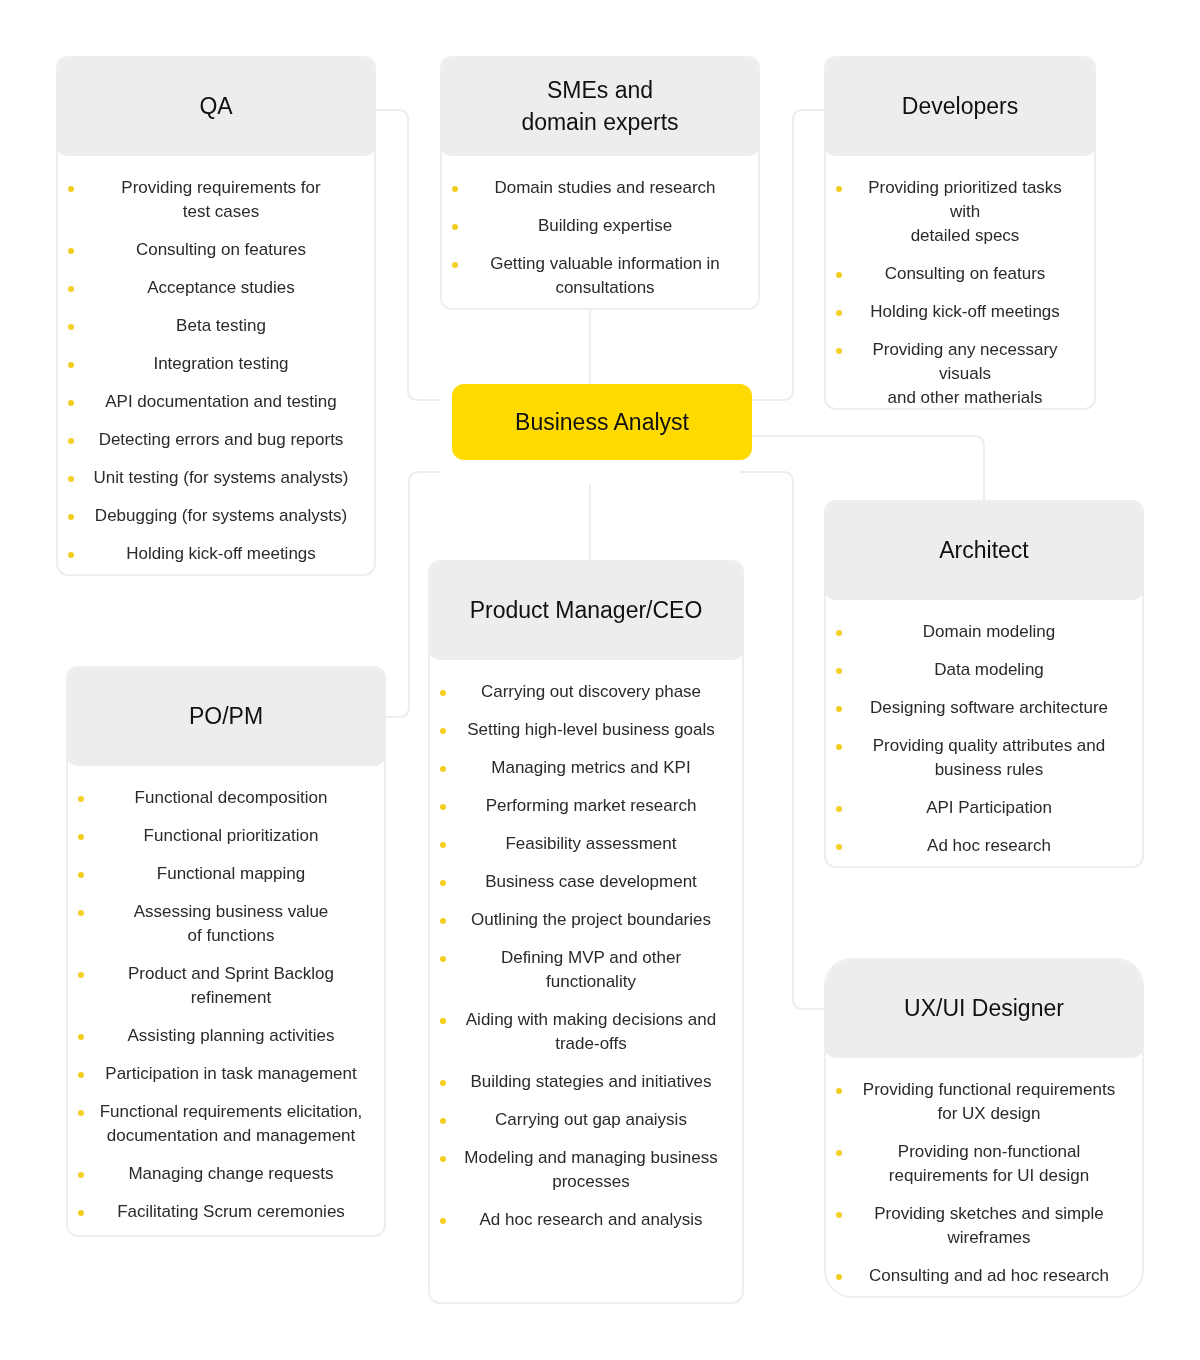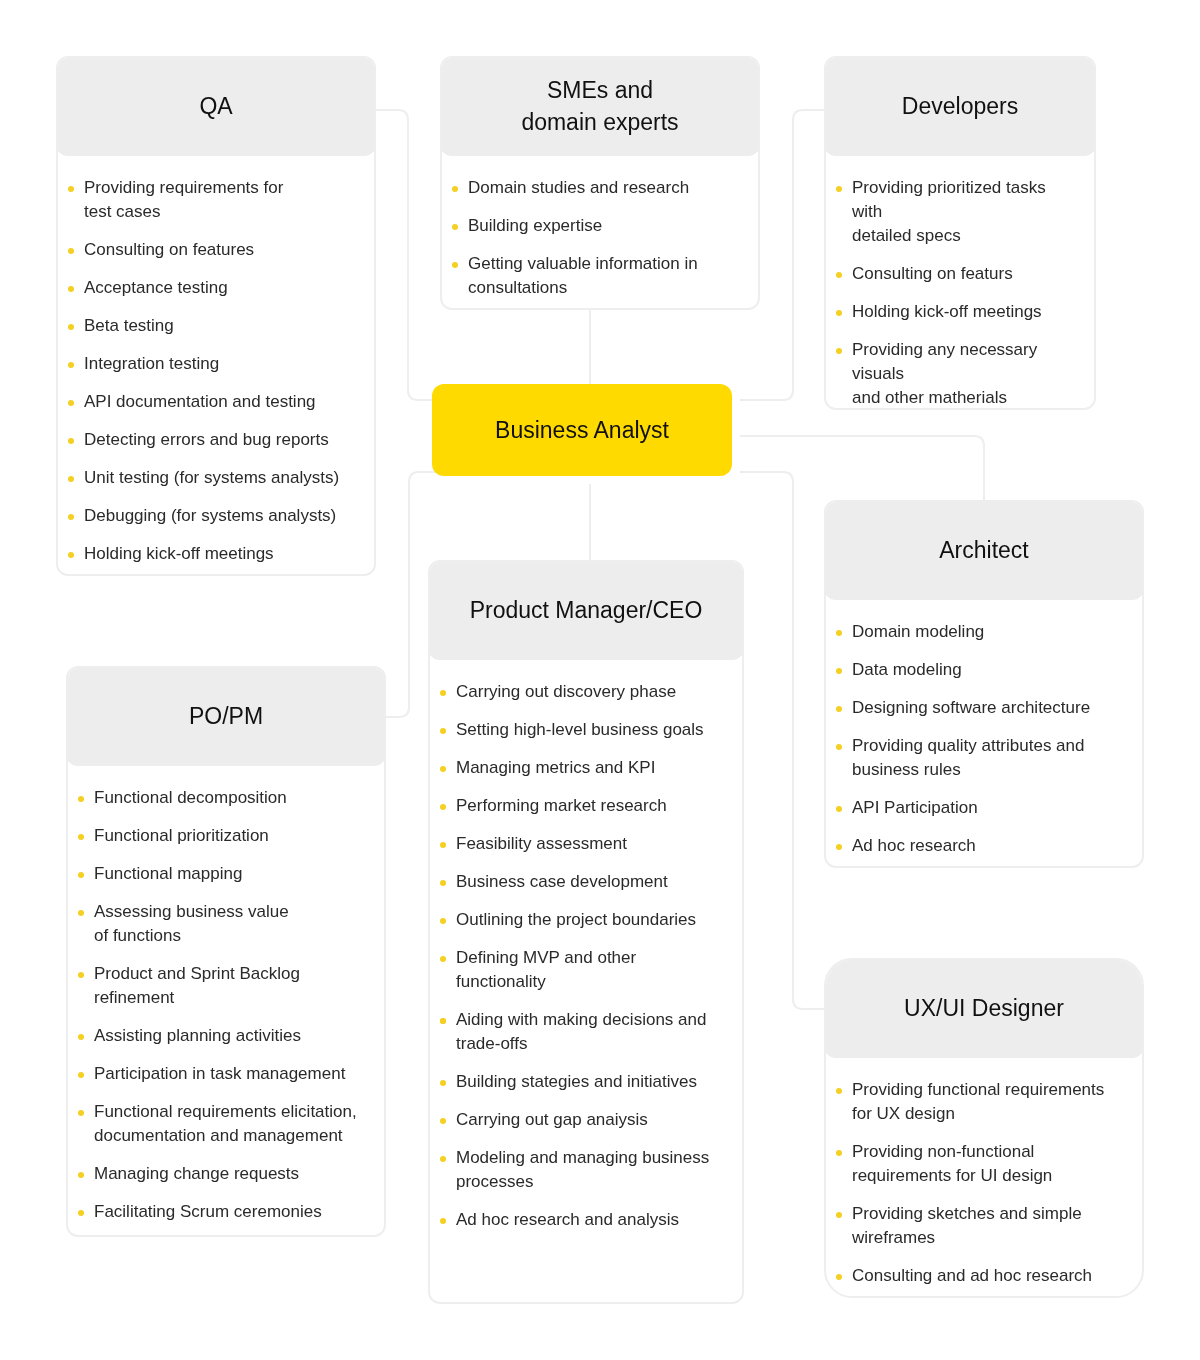--- a/index.html
+++ b/index.html
@@ -20,42 +20,42 @@
       align-items: center;
       justify-content: center;
       text-align: center;
       font-size: 23px;
       line-height: 32px;
       color: #111111;
       white-space: pre-line;
       margin: -2px -2px 0 -2px;
       border-radius: 12px;
     }
-    .card-list { list-style: none; padding: 20px 16px 0 26px; }
+    .card-list { list-style: none; padding: 20px 16px 0 26px; text-align: center; }
     .card-list li {
       position: relative;
       font-size: 17px;
       line-height: 24px;
       color: #2a2a2a;
       padding-left: 0;
       margin-bottom: 14px;
       white-space: pre-line;
     }
     .card-list li .bullet {
       position: absolute;
       left: -16px;
       top: 10px;
       width: 6px;
       height: 6px;
       border-radius: 50%;
       background: #f5d020;
     }
     .ba-box {
       position: absolute;
-      left: 432px; top: 384px; width: 300px; height: 92px;
+      left: 452px; top: 384px; width: 300px; height: 76px;
       background: #ffda00;
       border-radius: 12px;
       display: flex; align-items: center; justify-content: center;
       font-size: 23px; color: #111111;
     }
   </style>
 </head>
 <body>
 
 <svg class="connectors" viewBox="0 0 1200 1360" xmlns="http://www.w3.org/2000/svg">
@@ -76,21 +76,21 @@
     <path d="M740 472 H783 Q793 472 793 482 V999 Q793 1009 803 1009 H824"></path>
   </g>
 </svg>
 
 <div class="card" style="left:56px; top:56px; width:320px; height:520px;">
   <div class="card-header">QA</div>
   <ul class="card-list">
       <li><span class="bullet"></span><span>Providing requirements for
 test cases</span></li>
       <li><span class="bullet"></span><span>Consulting on features</span></li>
-      <li><span class="bullet"></span><span>Acceptance testing</span></li>
+      <li><span class="bullet"></span><span>Acceptance studies</span></li>
       <li><span class="bullet"></span><span>Beta testing</span></li>
       <li><span class="bullet"></span><span>Integration testing</span></li>
       <li><span class="bullet"></span><span>API documentation and testing</span></li>
       <li><span class="bullet"></span><span>Detecting errors and bug reports</span></li>
       <li><span class="bullet"></span><span>Unit testing (for systems analysts)</span></li>
       <li><span class="bullet"></span><span>Debugging (for systems analysts)</span></li>
       <li><span class="bullet"></span><span>Holding kick-off meetings</span></li>
     </ul>
 </div>
 

